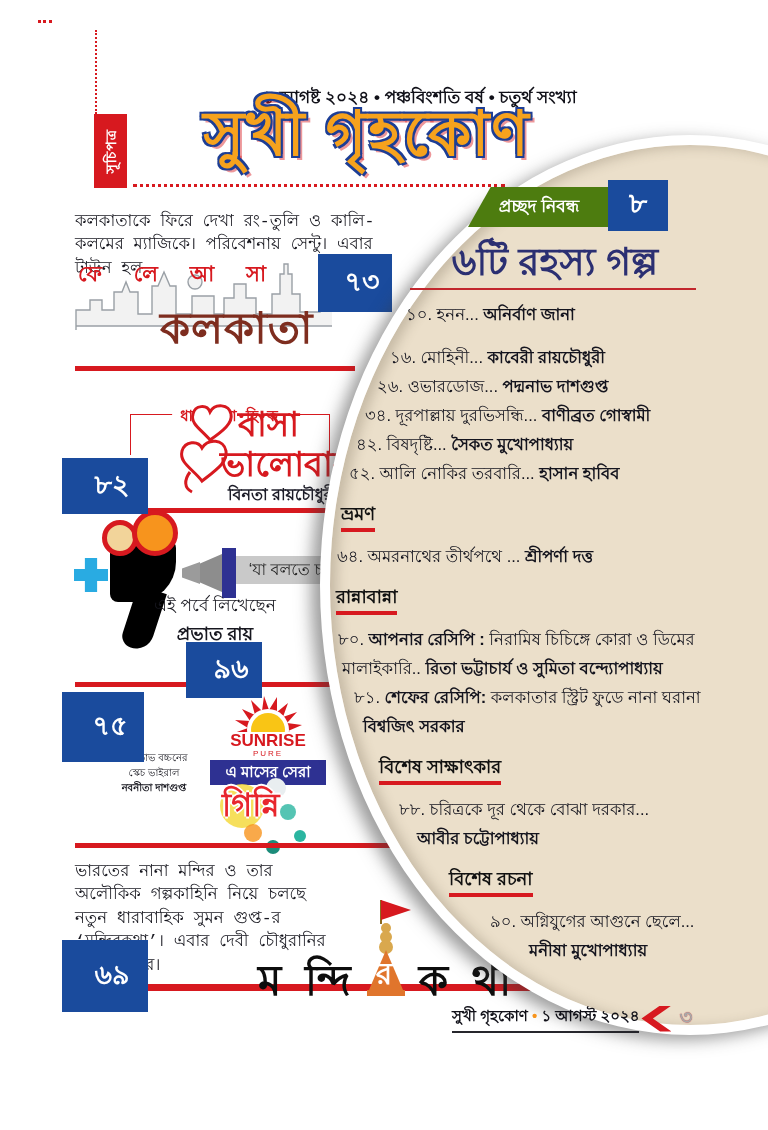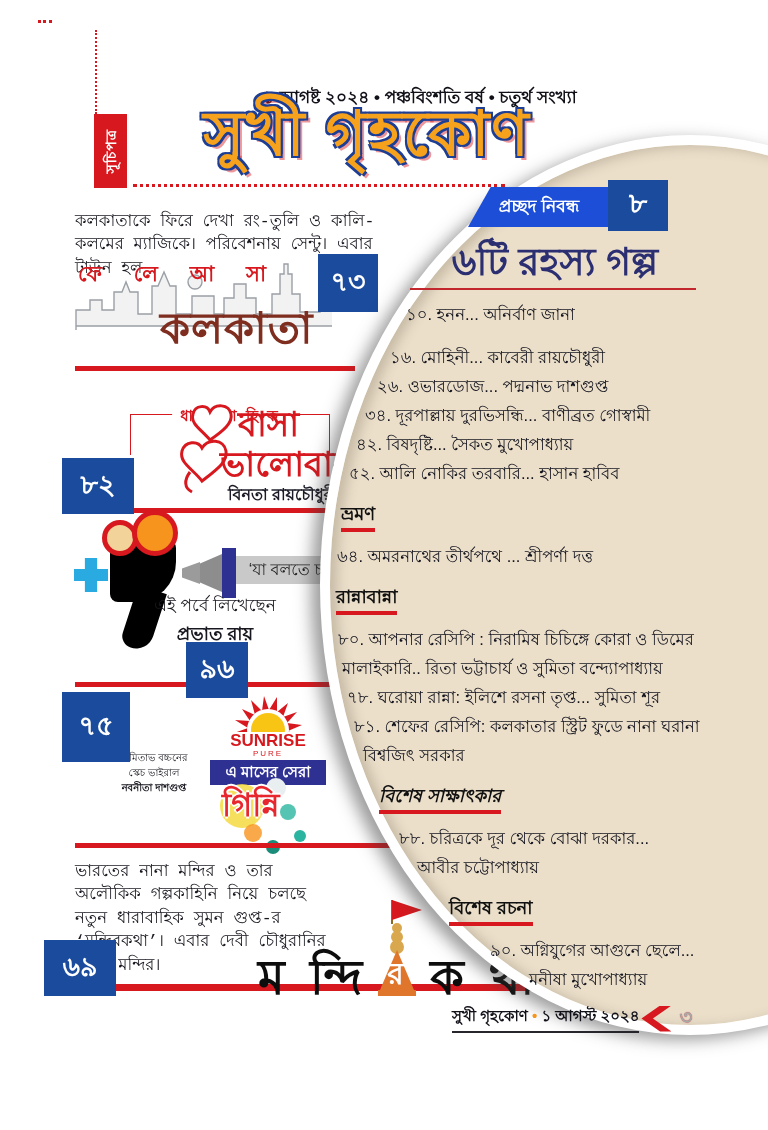--- a/index.html
+++ b/index.html
@@ -14,21 +14,21 @@
   .issue-line{position:absolute;left:230px;top:84px;width:380px;text-align:center;
               font-size:17px;font-weight:bold;color:#101018;}
   .masthead{position:absolute;left:132px;top:100px;width:470px;text-align:center;
             font-size:62px;font-weight:bold;color:#f6a21d;letter-spacing:2px;line-height:1.1;
             text-shadow:-2px -2px 0 #1d3e95,2px -2px 0 #1d3e95,-2px 2px 0 #1d3e95,2px 2px 0 #1d3e95,
                         4px 4px 0 rgba(214,24,31,.45);}
   .mast-dotted{position:absolute;left:133px;top:184px;width:372px;border-top:3px dotted #d7191f;}
   
   .rule{position:absolute;height:5px;background:#d7191f;}
   .badge{position:absolute;background:#1a4b9d;color:#fff;display:flex;align-items:center;justify-content:center;
-         font-size:27px;font-weight:bold;z-index:1;}
+         font-size:27px;font-weight:bold;z-index:1;padding-left:14px;}
   .ltext{position:absolute;font-size:16.5px;line-height:1.42;color:#17171f;font-family:Liberation Mono, monospace;}
   
   .overline{position:absolute;left:78px;top:258px;font-size:21px;font-weight:bold;color:#d7191f;letter-spacing:13px;z-index:1;}
   .skyline{position:absolute;left:74px;top:252px;z-index:0;}
   .kol-title{position:absolute;left:160px;top:296px;font-size:43px;font-weight:bold;color:#7e2d1f;z-index:1;letter-spacing:1px;}
   
   .serial-box{position:absolute;left:130px;top:386px;width:198px;height:40px;
               border:1.5px solid #d7191f;border-bottom:none;margin-top:28px;}
   .serial-label{position:absolute;left:50%;top:-11px;transform:translateX(-50%);background:#fff;padding:0 8px;
                 color:#d7191f;font-size:15px;font-weight:bold;white-space:nowrap;letter-spacing:2px;}
@@ -57,41 +57,41 @@
   .sun-logo{position:absolute;left:214px;top:688px;}
   .ribbon{position:absolute;left:210px;top:760px;width:116px;height:25px;background:#2e3192;color:#fff;
           display:flex;align-items:center;justify-content:center;font-size:15px;font-weight:bold;white-space:nowrap;}
   .ginni-dots{position:absolute;left:214px;top:778px;width:130px;height:80px;}
   .gd{position:absolute;border-radius:50%;}
   .ginni{position:absolute;left:222px;top:780px;font-size:32px;font-weight:bold;color:#e8262d;
          text-shadow:-2px 0 0 #fff,2px 0 0 #fff,0 -2px 0 #fff,0 2px 0 #fff;}
   .sun-cap{position:absolute;left:84px;top:750px;width:140px;text-align:center;font-size:10px;line-height:1.5;}
   
   .temple-row{position:absolute;left:258px;top:898px;display:flex;align-items:flex-end;z-index:1;}
-  .temple-word{font-size:48px;font-weight:bold;color:#0d0d0d;letter-spacing:6px;line-height:1;}
+  .temple-word{font-size:42px;font-weight:bold;color:#0d0d0d;letter-spacing:6px;line-height:1;}
   .temple-svg{position:relative;margin:0 2px;}
   .temple-ra{position:absolute;left:17px;top:52px;color:#fff;font-size:30px;font-weight:bold;}
   
   .toc-circle{position:absolute;left:320px;top:135px;width:720px;height:880px;border-radius:50%;
               background:#ebdfca;border:10px solid #ffffff;
               box-shadow:-9px 5px 16px rgba(60,60,60,.5), inset 7px 2px 12px rgba(90,80,60,.25);z-index:2;}
   .toc-layer{position:absolute;left:0;top:0;width:768px;height:1130px;z-index:3;pointer-events:none;}
   .toc-layer > *{pointer-events:auto;}
-  .toc-tag{position:absolute;left:468px;top:187px;width:142px;height:40px;background:#1d4ed8;
+  .toc-tag{position:absolute;left:468px;top:187px;width:142px;height:40px;background:#4d7c0f;
            clip-path:polygon(16% 0,100% 0,100% 100%,0 100%);
            display:flex;align-items:center;justify-content:center;color:#fff;font-size:17px;font-weight:bold;}
   .toc-tag-page{position:absolute;left:608px;top:180px;width:60px;height:51px;background:#1a4b9d;color:#fff;
                 display:flex;align-items:center;justify-content:center;font-size:28px;font-weight:bold;}
   .toc-heading{position:absolute;left:425px;top:232px;width:260px;text-align:center;
                font-size:38px;font-weight:bold;color:#2b2f72;}
   .toc-heading-rule{position:absolute;left:410px;top:288px;width:286px;border-top:2px solid #c2272d;}
   .toc-list{position:absolute;left:320px;top:300px;width:448px;}
   .toc-line{height:29px;line-height:29px;font-size:16.5px;color:#14141e;white-space:nowrap;}
   .toc-line .t-num{font-weight:normal;}
-  .toc-line .t-bold{font-weight:normal;}
+  .toc-line .t-bold{font-weight:bold;}
   .toc-section{margin-top:14px;height:40px;}
   .toc-section .toc-section-label{display:inline-block;font-size:18px;font-weight:bold;color:#111;
                border-bottom:4px solid #d7191f;padding-bottom:2px;line-height:24px;}
   
   .footer{position:absolute;left:452px;top:1002px;z-index:3;display:flex;align-items:center;}
   .footer-text{font-size:15px;font-weight:bold;color:#101018;border-bottom:2px solid #26262c;padding-bottom:2px;white-space:nowrap;}
   .footer-dot{color:#f7941d;}
   .footer-chev{width:30px;height:26px;background:#d7191f;margin-left:2px;
                clip-path:polygon(100% 0,38% 50%,100% 100%,62% 100%,0 50%,62% 0);}
   .footer-page{margin-left:8px;font-size:20px;font-weight:bold;color:#a9a9a9;text-shadow:0 0 1px #c2272d;}
@@ -177,21 +177,21 @@
   </div>
   <div class="ginni">গিন্নি</div>
   <div class="sun-cap">
     <span>অমিতাভ বচ্চনের</span><br>
     <span>স্কেচ ভাইরাল</span><br>
     <b>নবনীতা দাশগুপ্ত</b>
   </div>
   <div class="rule" style="left:75px;top:843px;width:330px;"></div>
 
   <div class="ltext" style="left:75px;top:860px;width:272px;">ভারতের নানা মন্দির ও তার অলৌকিক গল্পকাহিনি নিয়ে চলছে নতুন ধারাবাহিক সুমন গুপ্ত-র ‘মন্দিরকথা’। এবার দেবী চৌধুরানির কালী মন্দির।</div>
-  <div class="badge" style="left:44px;top:940px;width:72px;height:56px;">৬৯</div>
+  <div class="badge" style="left:62px;top:940px;width:72px;height:72px;">৬৯</div>
   <div class="temple-row">
     <span class="temple-word">ম ন্দি</span>
     <span class="temple-svg">
       <svg width="58" height="100" viewBox="0 0 58 100">
         <line x1="22" y1="2" x2="22" y2="26" stroke="#8d6a1e" stroke-width="2"></line>
         <path d="M22,2 L52,12 L22,22 Z" fill="#d7191f"></path>
         <circle cx="27" cy="30" r="5" fill="#d9a84e"></circle>
         <circle cx="27" cy="39" r="6" fill="#d9a84e"></circle>
         <circle cx="27" cy="49" r="7" fill="#d9a84e"></circle>
         <path d="M27,52 L44,92 L10,92 Z" fill="#e0752c"></path>
@@ -214,24 +214,23 @@
         <div class="toc-line" style="padding-left: 70px; margin-top: 14px;"><span class="t-num">১৬. </span><span class="t-title">মোহিনী... </span><span class="t-bold">কাবেরী রায়চৌধুরী</span></div>
         <div class="toc-line" style="padding-left: 57px;"><span class="t-num">২৬. </span><span class="t-title">ওভারডোজ... </span><span class="t-bold">পদ্মনাভ দাশগুপ্ত</span></div>
         <div class="toc-line" style="padding-left: 45px;"><span class="t-num">৩৪. </span><span class="t-title">দূরপাল্লায় দুরভিসন্ধি... </span><span class="t-bold">বাণীব্রত গোস্বামী</span></div>
         <div class="toc-line" style="padding-left: 36px;"><span class="t-num">৪২. </span><span class="t-title">বিষদৃষ্টি... </span><span class="t-bold">সৈকত মুখোপাধ্যায়</span></div>
         <div class="toc-line" style="padding-left: 29px;"><span class="t-num">৫২. </span><span class="t-title">আলি নোকির তরবারি... </span><span class="t-bold">হাসান হাবিব</span></div>
         <div class="toc-section" style="padding-left: 21px;"><span class="toc-section-label">ভ্রমণ</span></div>
         <div class="toc-line" style="padding-left: 17px;"><span class="t-num">৬৪. </span><span class="t-title">অমরনাথের তীর্থপথে ... </span><span class="t-bold">শ্রীপর্ণা দত্ত</span></div>
         <div class="toc-section" style="padding-left: 16px;"><span class="toc-section-label">রান্নাবান্না</span></div>
         <div class="toc-line" style="padding-left: 18px;"><span class="t-num">৮০. </span><span class="t-bold">আপনার রেসিপি : </span><span class="t-title">নিরামিষ চিচিঙ্গে কোরা ও ডিমের </span></div>
         <div class="toc-line" style="padding-left: 22px;"><span class="t-title">মালাইকারি.. </span><span class="t-bold">রিতা ভট্টাচার্য ও সুমিতা বন্দ্যোপাধ্যায়</span></div>
-        <div class="toc-line" style="padding-left: 27px;"><span class="t-num">৭৮. </span><span class="t-bold">ঘরোয়া রান্না: </span><span class="t-title">ইলিশে রসনা তৃপ্ত... </span><span class="t-bold">সুমিতা শূর</span></div>
         <div class="toc-line" style="padding-left: 34px;"><span class="t-num">৮১. </span><span class="t-bold">শেফের রেসিপি: </span><span class="t-title">কলকাতার স্ট্রিট ফুডে নানা ঘরানা </span></div>
         <div class="toc-line" style="padding-left: 43px;"><span class="t-bold">বিশ্বজিৎ সরকার</span></div>
-        <div class="toc-section" style="padding-left: 59px; font-style: italic;"><span class="toc-section-label">বিশেষ সাক্ষাৎকার</span></div>
+        <div class="toc-section" style="padding-left: 59px;"><span class="toc-section-label">বিশেষ সাক্ষাৎকার</span></div>
         <div class="toc-line" style="padding-left: 79px;"><span class="t-num">৮৮. </span><span class="t-title">চরিত্রকে দূর থেকে বোঝা দরকার... </span></div>
         <div class="toc-line" style="padding-left: 97px;"><span class="t-bold">আবীর চট্টোপাধ্যায়</span></div>
         <div class="toc-section" style="padding-left: 129px;"><span class="toc-section-label">বিশেষ রচনা</span></div>
         <div class="toc-line" style="padding-left: 170px;"><span class="t-num">৯০. </span><span class="t-title">অগ্নিযুগের আগুনে ছেলে... </span></div>
         <div class="toc-line" style="padding-left: 209px;"><span class="t-bold">মনীষা মুখোপাধ্যায়</span></div>
       </div>
   </div>
 
   <div class="footer">
     <span class="footer-text"><span>সুখী গৃহকোণ</span><span class="footer-dot"> • </span><span>১ আগস্ট ২০২৪</span></span>

